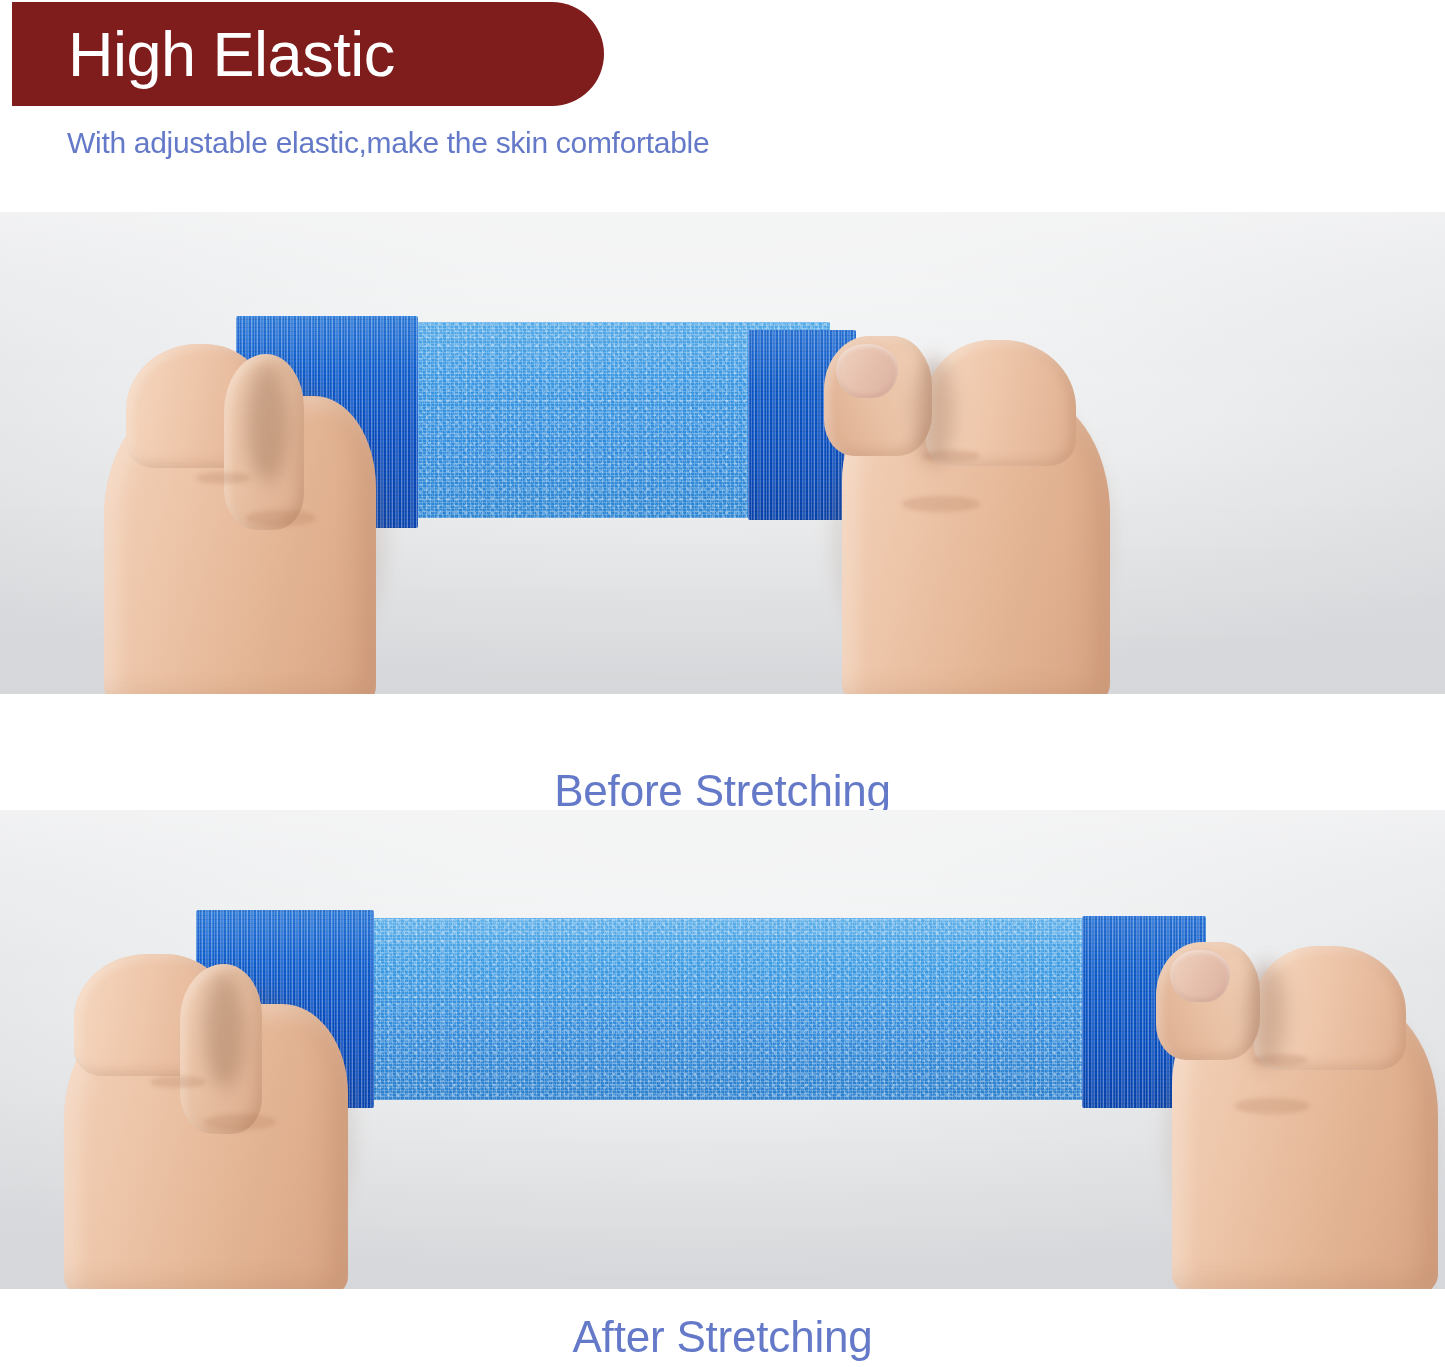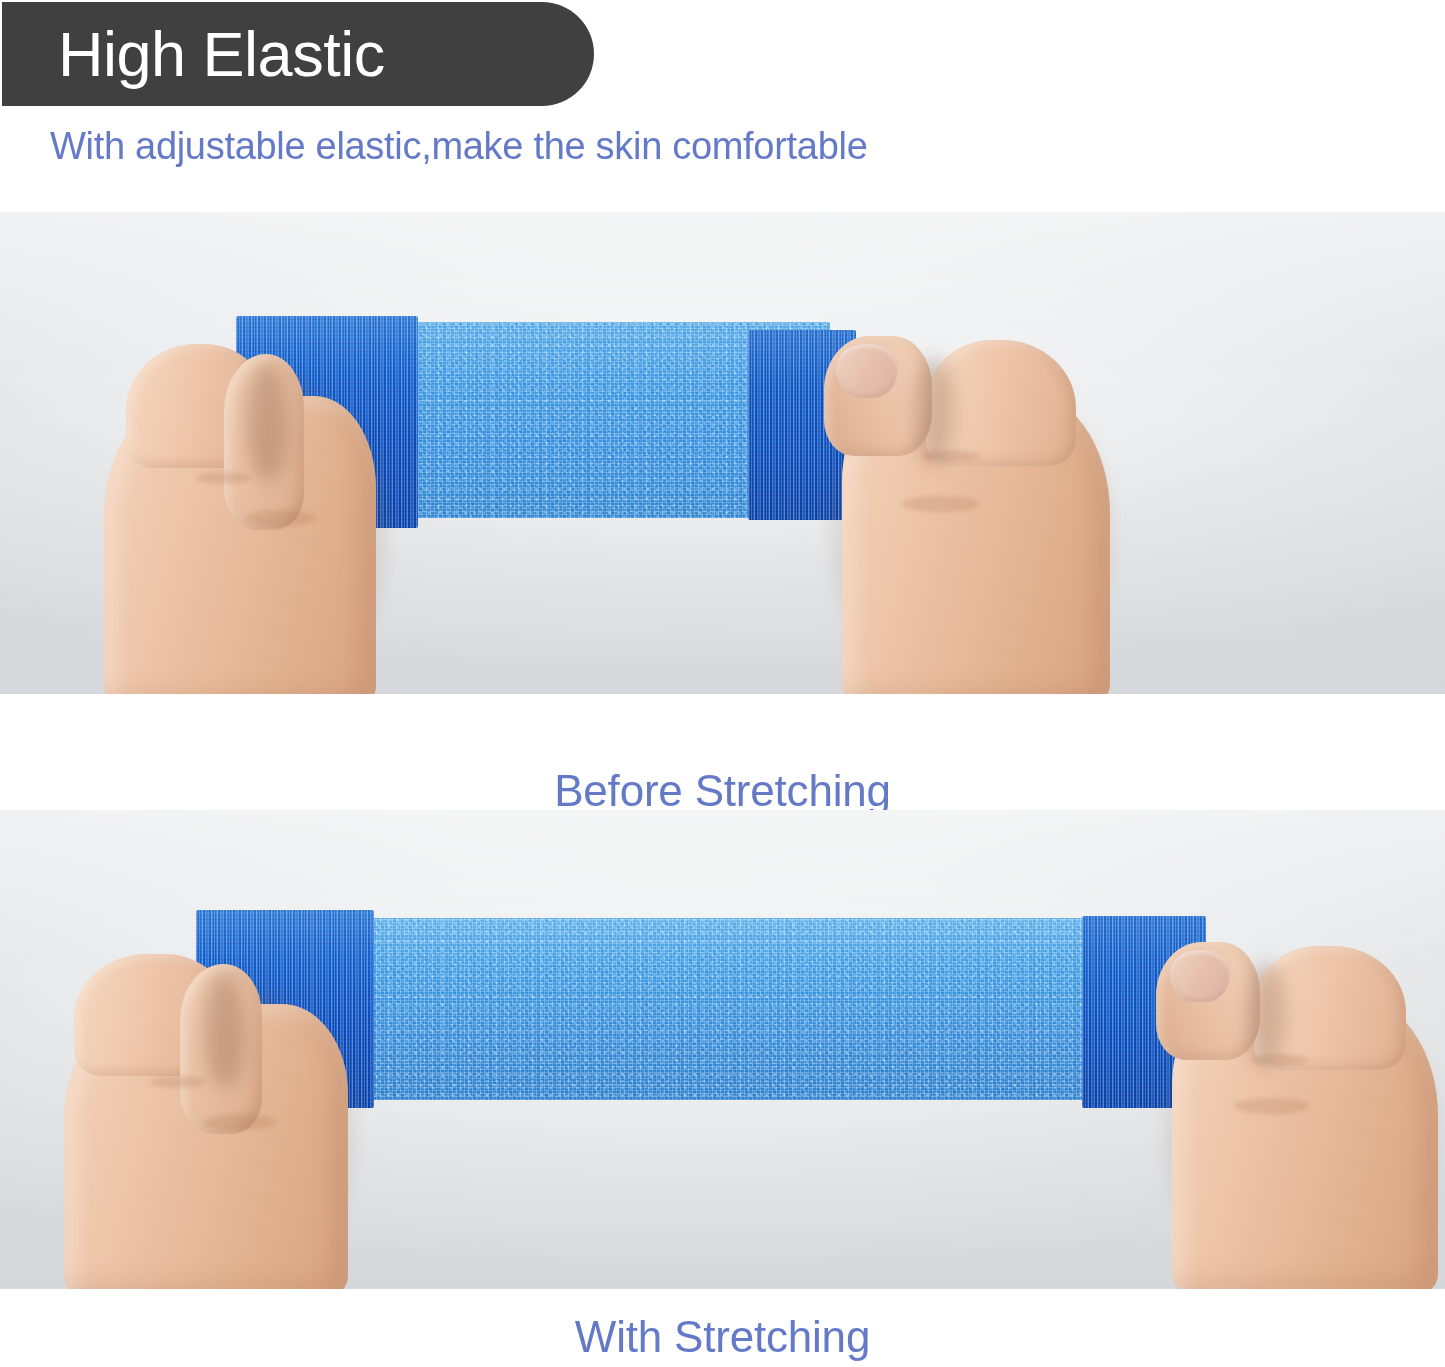--- a/index.html
+++ b/index.html
@@ -16,44 +16,44 @@
   #page {
     position: relative;
     width: 1445px;
     height: 1367px;
     background: #ffffff;
   }
 
   
   .banner {
     position: absolute;
-    left: 2px;
+    left: 12px;
     top: 2px;
     width: 592px;
     height: 104px;
-    background: #404040;
+    background: #7f1d1d;
     border-radius: 0 56px 56px 0;
     display: flex;
     align-items: center;
   }
   .banner-title {
     color: #ffffff;
     font-size: 63px;
     font-weight: 400;
     letter-spacing: -0.5px;
     margin-left: 56px;
     line-height: 1;
     white-space: nowrap;
   }
 
   .subtitle {
     position: absolute;
-    left: 50px;
+    left: 67px;
     top: 126px;
-    font-size: 38px;
+    font-size: 30px;
     font-weight: 400;
     color: #6479c8;
     letter-spacing: -0.3px;
     white-space: nowrap;
     line-height: 1.1;
   }
 
   
   .photo {
     position: absolute;
@@ -285,15 +285,15 @@
 
       <div class="thumbnail" style="left:28px; top:12px; width:60px; height:52px;
                   border-radius:30px 30px 26px 26px / 26px 26px 30px 30px;"></div>
 
       <div class="knuckle-line" style="left:92px; top:160px; width:76px; height:16px;"></div>
       <div class="knuckle-line" style="left:110px; top:116px; width:56px; height:12px;"></div>
       <div class="shade" style="left:104px; top:24px; width:40px; height:106px; background:rgba(122,78,54,.26);"></div>
     </div>
   </div>
 
-  <div class="caption caption-2">With Stretching</div>
+  <div class="caption caption-2">After Stretching</div>
 
 </div>
 
 </body></html>

